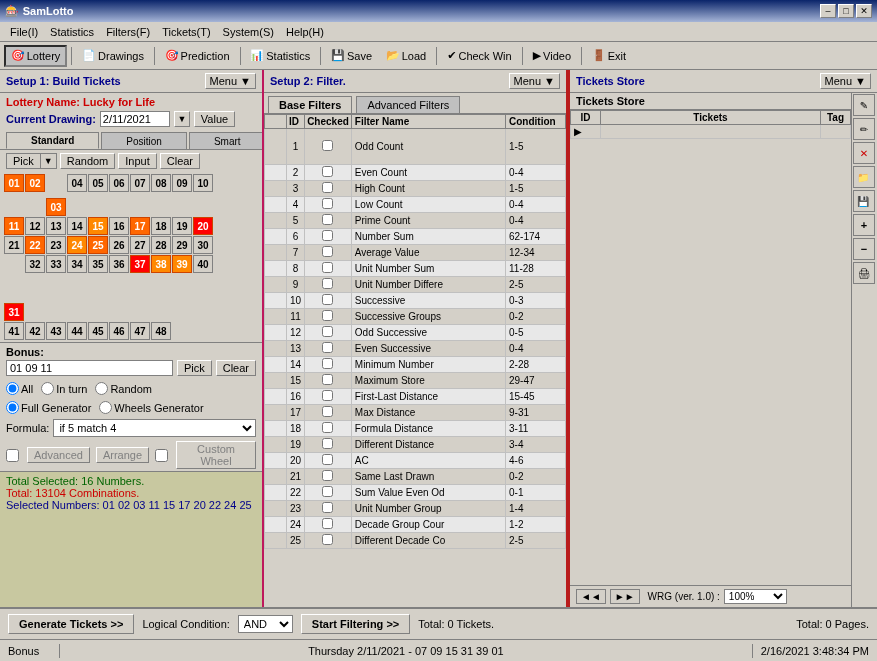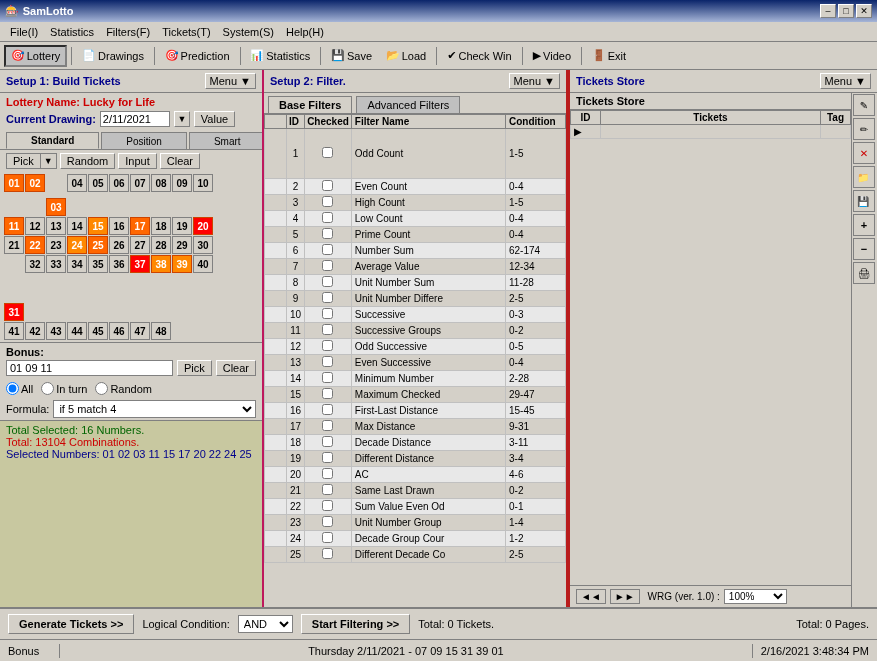--- a/index.html
+++ b/index.html
@@ -281,28 +281,39 @@
         <button class="small-btn">Clear</button>
       </div>
     </div>
 
     <div class="radio-row">
       <label class="radio-item"><input type="radio" name="order" checked="" style=""> All</label>
       <label class="radio-item"><input type="radio" name="order" style=""> In turn</label>
       <label class="radio-item"><input type="radio" name="order" style=""> Random</label>
     </div>
 
+    <div class="radio-row">
+      <label class="radio-item"><input type="radio" name="gen" checked="" style=""> Full Generator</label>
+      <label class="radio-item"><input type="radio" name="gen" style=""> Wheels Generator</label>
+    </div>
 
     <div class="formula-row" style="padding:2px 6px; display:flex; align-items:center; gap:4px;">
       <span style="font-size:11px;">Formula:</span>
       <select class="formula-select" style="flex:1; border:1px solid #808080; background:white; font-size:11px; padding:1px;">
         <option>if 5 match 4</option>
       </select>
     </div>
 
+    <div class="advanced-row" style="padding:2px 6px; display:flex; align-items:center; gap:6px;">
+      <input type="checkbox" style="margin-right: 2px;">
+      <button class="small-btn" disabled="" style="color:#808080;">Advanced</button>
+      <button class="small-btn" disabled="" style="color:#808080;">Arrange</button>
+      <input type="checkbox" style="margin-right: 2px;">
+      <button class="small-btn" disabled="" style="color:#808080;">Custom Wheel</button>
+    </div>
 
     <div class="status-text" style="padding:3px 6px; background:#c8c8a0; border-top:1px solid #808080; flex:1;">
       <div class="status-line" style="color:#006400; font-size:11px;">Total Selected: 16 Numbers.</div>
       <div class="status-line" style="color:#cc0000; font-size:11px;">Total: 13104 Combinations.</div>
       <div class="status-line" style="color:#00008b; font-size:11px;">Selected Numbers: 01 02 03 11 15 17 20 22 24 25</div>
     </div>
   </div>
 
   <div class="middle-panel" style="width:306px; border-right:4px solid #b91c1c; display:flex; flex-direction:column; overflow:hidden;">
     <div class="panel-header">
@@ -326,21 +337,21 @@
             <th style="width:22px; border:1px solid #808080; padding:1px 2px; font-size:10px; background:#d4d0c8;">Checked</th>
             <th style="border:1px solid #808080; padding:1px 3px; font-size:10px; background:#d4d0c8;">Filter Name</th>
             <th style="width:60px; border:1px solid #808080; padding:1px 3px; font-size:10px; background:#d4d0c8;">Condition</th>
           </tr>
         </thead>
         <tbody id="filter-tbody">
         <tr>
       <td style="border:1px solid #c0c0c0;padding:1px 2px;font-size:10px;text-align:center;width:12px;"></td>
       <td style="border:1px solid #c0c0c0;padding:1px 3px;font-size:10px;text-align:center;width:18px;">1</td>
       <td style="border:1px solid #c0c0c0;padding:1px 2px;font-size:10px;text-align:center;width:22px;"><input type="checkbox" style="width: 11px; height: 11px;"></td>
-      <td style="border:1px solid #c0c0c0;padding:19px 3px;font-size:10px;">Odd Count</td>
+      <td style="border:1px solid #c0c0c0;padding:12px 3px;font-size:10px;">Odd Count</td>
       <td style="border:1px solid #c0c0c0;padding:1px 3px;font-size:10px;">1-5</td>
     </tr>
             <tr style="background: rgb(232, 232, 232);">
       <td style="border:1px solid #c0c0c0;padding:1px 2px;font-size:10px;text-align:center;width:12px;"></td>
       <td style="border:1px solid #c0c0c0;padding:1px 3px;font-size:10px;text-align:center;width:18px;">2</td>
       <td style="border:1px solid #c0c0c0;padding:1px 2px;font-size:10px;text-align:center;width:22px;"><input type="checkbox" style="width: 11px; height: 11px;"></td>
       <td style="border:1px solid #c0c0c0;padding:1px 3px;font-size:10px;">Even Count</td>
       <td style="border:1px solid #c0c0c0;padding:1px 3px;font-size:10px;">0-4</td>
     </tr>
             <tr>
@@ -424,42 +435,42 @@
       <td style="border:1px solid #c0c0c0;padding:1px 2px;font-size:10px;text-align:center;width:12px;"></td>
       <td style="border:1px solid #c0c0c0;padding:1px 3px;font-size:10px;text-align:center;width:18px;">14</td>
       <td style="border:1px solid #c0c0c0;padding:1px 2px;font-size:10px;text-align:center;width:22px;"><input type="checkbox" style="width: 11px; height: 11px;"></td>
       <td style="border:1px solid #c0c0c0;padding:1px 3px;font-size:10px;">Minimum Number</td>
       <td style="border:1px solid #c0c0c0;padding:1px 3px;font-size:10px;">2-28</td>
     </tr>
             <tr>
       <td style="border:1px solid #c0c0c0;padding:1px 2px;font-size:10px;text-align:center;width:12px;"></td>
       <td style="border:1px solid #c0c0c0;padding:1px 3px;font-size:10px;text-align:center;width:18px;">15</td>
       <td style="border:1px solid #c0c0c0;padding:1px 2px;font-size:10px;text-align:center;width:22px;"><input type="checkbox" style="width: 11px; height: 11px;"></td>
-      <td style="border:1px solid #c0c0c0;padding:1px 3px;font-size:10px;">Maximum Checked</td>
+      <td style="border:1px solid #c0c0c0;padding:1px 3px;font-size:10px;">Maximum Store</td>
       <td style="border:1px solid #c0c0c0;padding:1px 3px;font-size:10px;">29-47</td>
     </tr>
             <tr style="background: rgb(232, 232, 232);">
       <td style="border:1px solid #c0c0c0;padding:1px 2px;font-size:10px;text-align:center;width:12px;"></td>
       <td style="border:1px solid #c0c0c0;padding:1px 3px;font-size:10px;text-align:center;width:18px;">16</td>
       <td style="border:1px solid #c0c0c0;padding:1px 2px;font-size:10px;text-align:center;width:22px;"><input type="checkbox" style="width: 11px; height: 11px;"></td>
       <td style="border:1px solid #c0c0c0;padding:1px 3px;font-size:10px;">First-Last Distance</td>
       <td style="border:1px solid #c0c0c0;padding:1px 3px;font-size:10px;">15-45</td>
     </tr>
             <tr>
       <td style="border:1px solid #c0c0c0;padding:1px 2px;font-size:10px;text-align:center;width:12px;"></td>
       <td style="border:1px solid #c0c0c0;padding:1px 3px;font-size:10px;text-align:center;width:18px;">17</td>
       <td style="border:1px solid #c0c0c0;padding:1px 2px;font-size:10px;text-align:center;width:22px;"><input type="checkbox" style="width: 11px; height: 11px;"></td>
       <td style="border:1px solid #c0c0c0;padding:1px 3px;font-size:10px;">Max Distance</td>
       <td style="border:1px solid #c0c0c0;padding:1px 3px;font-size:10px;">9-31</td>
     </tr>
             <tr style="background: rgb(232, 232, 232);">
       <td style="border:1px solid #c0c0c0;padding:1px 2px;font-size:10px;text-align:center;width:12px;"></td>
       <td style="border:1px solid #c0c0c0;padding:1px 3px;font-size:10px;text-align:center;width:18px;">18</td>
       <td style="border:1px solid #c0c0c0;padding:1px 2px;font-size:10px;text-align:center;width:22px;"><input type="checkbox" style="width: 11px; height: 11px;"></td>
-      <td style="border:1px solid #c0c0c0;padding:1px 3px;font-size:10px;">Decade Distance</td>
+      <td style="border:1px solid #c0c0c0;padding:1px 3px;font-size:10px;">Formula Distance</td>
       <td style="border:1px solid #c0c0c0;padding:1px 3px;font-size:10px;">3-11</td>
     </tr>
             <tr>
       <td style="border:1px solid #c0c0c0;padding:1px 2px;font-size:10px;text-align:center;width:12px;"></td>
       <td style="border:1px solid #c0c0c0;padding:1px 3px;font-size:10px;text-align:center;width:18px;">19</td>
       <td style="border:1px solid #c0c0c0;padding:1px 2px;font-size:10px;text-align:center;width:22px;"><input type="checkbox" style="width: 11px; height: 11px;"></td>
       <td style="border:1px solid #c0c0c0;padding:1px 3px;font-size:10px;">Different Distance</td>
       <td style="border:1px solid #c0c0c0;padding:1px 3px;font-size:10px;">3-4</td>
     </tr>
             <tr style="background: rgb(232, 232, 232);">

